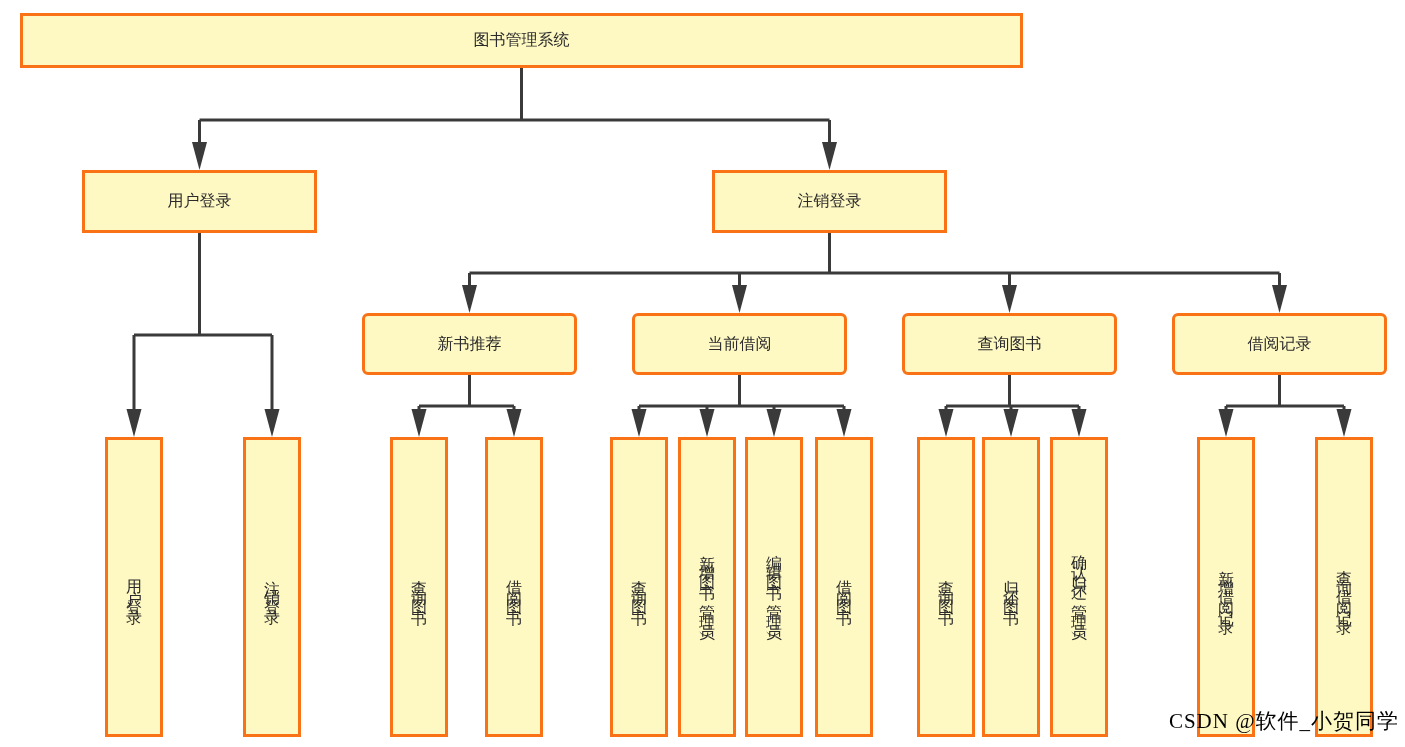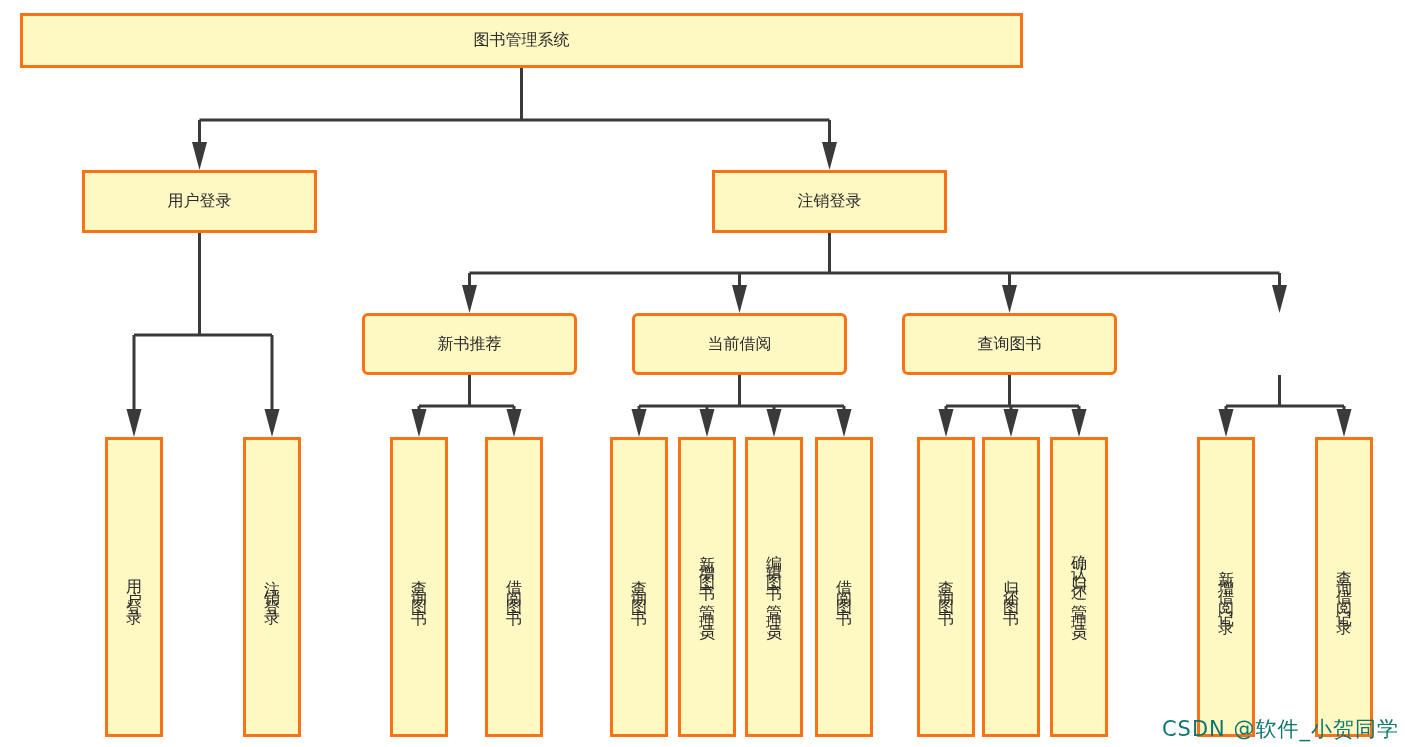--- a/index.html
+++ b/index.html
@@ -34,24 +34,25 @@
   .leaf       { top: 437px; width: 58px;  height: 300px; }
   .vtext {
     writing-mode: vertical-rl;
     text-orientation: mixed;
     letter-spacing: 10px;
     line-height: 1;
   }
   .watermark {
     position: absolute;
     right: 6px;
-    bottom: 4px;
+    bottom: 12px;
     font-size: 21px;
-    color: #0f766e;
+    color: #000000;
     letter-spacing: 1px;
+    font-family: Liberation Serif, serif;
   }
 </style>
 </head>
 <body>
 
 <div id="canvas">
 
   <svg class="connectors" width="1405" height="747" viewBox="0 0 1405 747" xmlns="http://www.w3.org/2000/svg">
     <path fill="none" stroke="#3a3a3a" stroke-width="3" d="
       M521.5 68 V120
@@ -123,20 +124,23 @@
 
   <div class="box lvl3-box" style="left:362px">
     <span>新书推荐</span>
   </div>
   <div class="box lvl3-box" style="left:632px">
     <span>当前借阅</span>
   </div>
   <div class="box lvl3-box" style="left:902px">
     <span>查询图书</span>
   </div>
+  <div class="box lvl3-box" style="left:1172px">
+    <span>借阅记录</span>
+  </div>
 
   <div class="box leaf" style="left:105px">
     <span class="vtext">用户登录</span>
   </div>
   <div class="box leaf" style="left:243px">
     <span class="vtext">注销登录</span>
   </div>
 
   <div class="box leaf" style="left:390px">
     <span class="vtext">查询图书</span>

